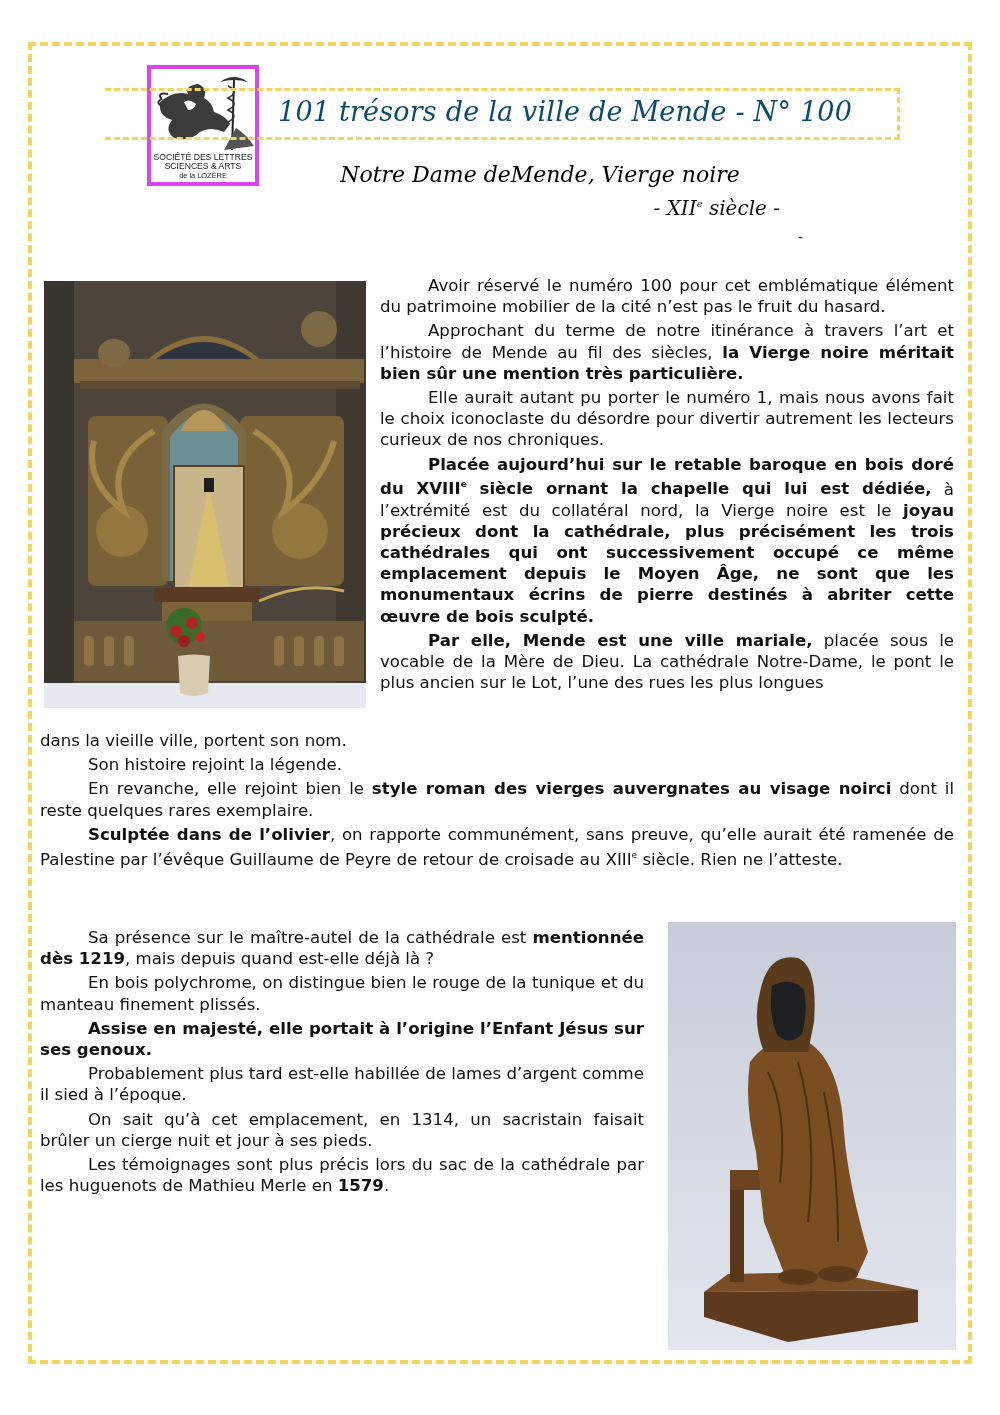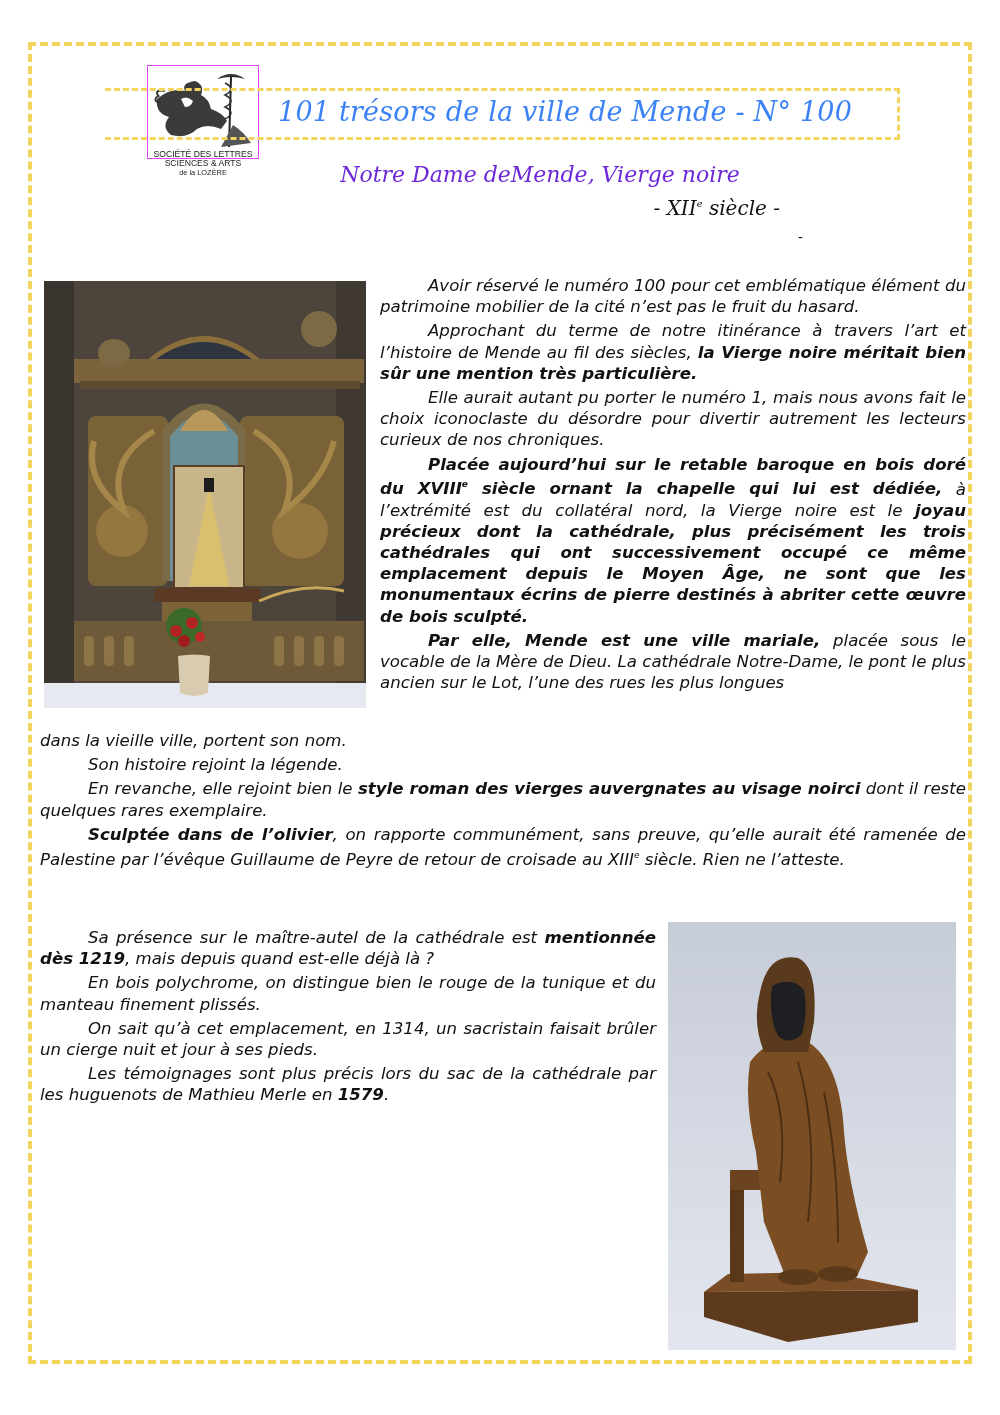--- a/index.html
+++ b/index.html
@@ -2,51 +2,51 @@
 <html><head>
   <meta charset="utf-8">
   <style>
     html, body { margin: 0; padding: 0; background: #ffffff; }
     body { width: 1000px; height: 1415px; position: relative; overflow: hidden;
            font-family: "DejaVu Sans", sans-serif; color: #111; }
 
     .frame { position: absolute; left: 28px; top: 42px; width: 944px; height: 1322px;
              box-sizing: border-box; border: 4px dashed #f2d55c; }
 
-    .logo { position: absolute; left: 147px; top: 65px; width: 112px; height: 94px;
-            border: 1px solid #d946ef; background: #fff; box-sizing: border-box; }
+    .logo { position: absolute; left: 147px; top: 65px; width: 112px; height: 121px;
+            border: 4px solid #d946ef; background: #fff; box-sizing: border-box; }
     .logo svg { position: absolute; left: 3px; top: 3px; }
     .logo .cap { position: absolute; left: 0; right: 0; text-align: center;
                  font-family: "Liberation Sans", sans-serif; color: #222; line-height: 1; }
     .logo .c1 { top: 84px; font-size: 8.6px; }
     .logo .c2 { top: 93px; font-size: 8.6px; }
     .logo .c3 { top: 103px; font-size: 7.4px; }
 
     .title-box { position: absolute; left: 105px; top: 88px; width: 795px; height: 52px;
                  border-top: 3px dashed #f2d55c; border-bottom: 3px dashed #f2d55c;
                  border-right: 3px dashed #f2d55c; box-sizing: border-box; }
     .title { position: absolute; left: 278px; top: 96px;
              font-family: "DejaVu Serif", serif; font-style: italic; font-size: 27px;
-             color: #3b82f6; white-space: nowrap; letter-spacing: 0.2px; }
+             color: #0c4a6e; white-space: nowrap; letter-spacing: 0.2px; }
 
     .subtitle { position: absolute; left: 300px; width: 480px; top: 162px; text-align: center;
-                font-family: "DejaVu Serif", serif; font-style: italic; font-size: 22px; color: #6d28d9; }
+                font-family: "DejaVu Serif", serif; font-style: italic; font-size: 22px; color: #000000; }
     .century { position: absolute; left: 300px; width: 480px; top: 196px; text-align: right;
                font-family: "DejaVu Serif", serif; font-style: italic; font-size: 20px; color: #111; }
     .century sup { font-size: 10px; }
     .stray-dash { position: absolute; left: 798px; top: 229px; font-size: 14px; }
 
     .photo1 { position: absolute; left: 44px; top: 281px; width: 322px; height: 427px; overflow: hidden;
               background: linear-gradient(180deg, #5b5249 0%, #4a4138 40%, #3a332c 80%, #d6dde6 96%); }
     .photo2 { position: absolute; left: 668px; top: 922px; width: 288px; height: 428px; overflow: hidden;
               background: linear-gradient(180deg, #c9ced8 0%, #d7dbe4 60%, #e2e5ec 100%); }
 
     .text { position: absolute; font-family: "DejaVu Sans", sans-serif; font-size: 16.6px;
             line-height: 21.2px; color: #111; text-align: justify; }
-    .text p { margin: 0 0 3px 0; text-indent: 48px; font-style: italic; }
+    .text p { margin: 0 12px 3px 0; text-indent: 48px; }
     .text b { font-weight: bold; }
     .text sup { font-size: 9px; }
     .col-right { left: 380px; top: 275px; width: 586px; }
     .col-full { left: 40px; top: 730px; width: 926px; }
     .col-left { left: 40px; top: 927px; width: 616px; }
     .noindent { text-indent: 0 !important; }
   </style>
 </head>
 <body>
 
@@ -146,20 +146,22 @@
 <div class="text col-full">
   <p class="noindent">dans la vieille ville, portent son nom.</p>
   <p>Son histoire rejoint la légende.</p>
   <p><span>En revanche, elle rejoint bien le </span><b>style roman des vierges auvergnates au visage noirci</b><span> dont il reste quelques rares exemplaire.</span></p>
   <p><b>Sculptée dans de l’olivier</b><span>, on rapporte communément, sans preuve, qu’elle aurait été ramenée de Palestine par l’évêque Guillaume de Peyre de retour de croisade au XIII</span><sup>e</sup><span> siècle. Rien ne l’atteste.</span></p>
 </div>
 
 <div class="text col-left">
   <p><span>Sa présence sur le maître-autel de la cathédrale est </span><b>mentionnée dès 1219</b><span>, mais depuis quand est-elle déjà là ?</span></p>
   <p>En bois polychrome, on distingue bien le rouge de la tunique et du manteau finement plissés.</p>
+  <p><b>Assise en majesté, elle portait à l’origine l’Enfant Jésus sur ses genoux.</b></p>
+  <p>Probablement plus tard est-elle habillée de lames d’argent comme il sied à l’époque.</p>
   <p>On sait qu’à cet emplacement, en 1314, un sacristain faisait brûler un cierge nuit et jour à ses pieds.</p>
   <p><span>Les témoignages sont plus précis lors du sac de la cathédrale par les huguenots de Mathieu Merle en </span><b>1579</b><span>.</span></p>
 </div>
 
 <div class="photo2" title="Statue en bois de la Vierge noire assise, visage noirci">
   <svg width="288" height="428" viewBox="0 0 288 428">
     <defs>
       <linearGradient id="bg2" x1="0" y1="0" x2="0" y2="1">
         <stop offset="0" stop-color="#c6ccd8"></stop>
           <stop offset="1" stop-color="#e3e6ee"></stop>

